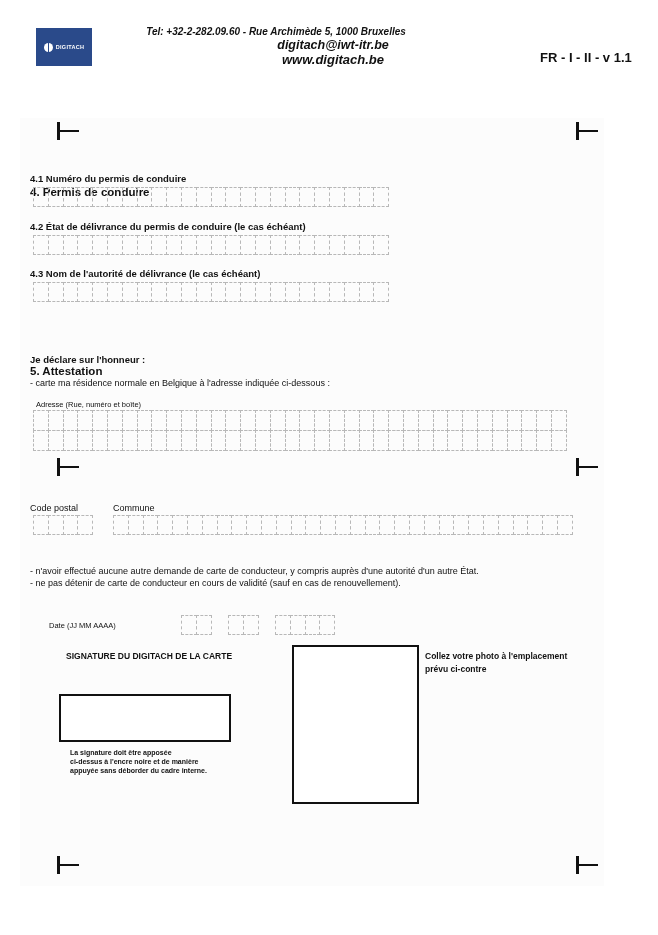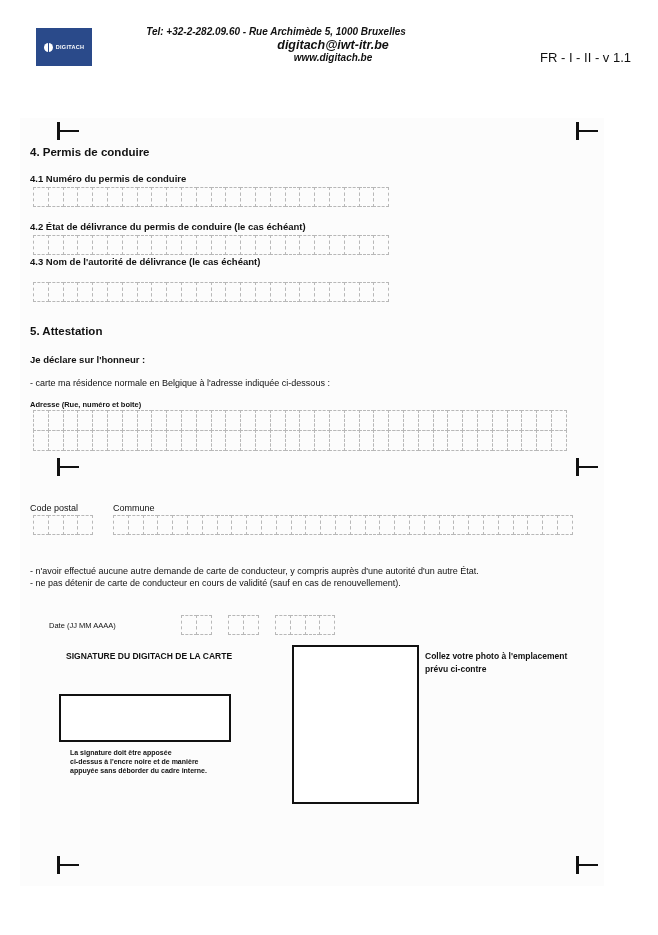--- a/index.html
+++ b/index.html
@@ -9,33 +9,33 @@
     .abs { position: absolute; }
 
     
     .logo { left: 36px; top: 28px; width: 56px; height: 38px; background: #2a4a8a; display: flex; align-items: center; justify-content: center; gap: 3px; }
     .logo-mark { width: 9px; height: 9px; border-radius: 50%; background: #fff; position: relative; }
     .logo-mark::after { content: ""; position: absolute; left: 4px; top: 0; width: 1px; height: 9px; background: #2a4a8a; }
     .logo-text { color: #fff; font-size: 5.5px; letter-spacing: 0.3px; font-weight: bold; }
 
     .hdr-line1 { left: 0; width: 544px; top: 26px; text-align: center; font-size: 10px; font-style: italic; font-weight: bold; padding-left: 8px; }
     .hdr-line2 { left: 0; width: 658px; top: 38px; text-align: center; font-size: 12.5px; font-style: italic; font-weight: bold; padding-left: 8px; }
-    .hdr-line3 { left: 0; width: 658px; top: 52px; text-align: center; font-size: 10px; font-style: italic; font-weight: bold; padding-left: 8px; }
-    .version { left: 528px; top: 50px; font-size: 13px; font-weight: normal; padding-left: 12px; }
+    .hdr-line3 { left: 0; width: 658px; top: 52px; text-align: center; font-size: 13px; font-style: italic; font-weight: bold; padding-left: 8px; }
+    .version { left: 528px; top: 50px; font-size: 13px; font-weight: bold; padding-left: 12px; }
 
     
     .panel { left: 20px; top: 118px; width: 584px; height: 768px; background: #fcfcfc; }
 
     
     .reg { width: 22px; height: 18px; }
     .reg::before { content: ""; position: absolute; left: 0; top: 0; width: 3px; height: 18px; background: #111; }
     .reg::after { content: ""; position: absolute; left: 0; top: 8px; width: 22px; height: 2px; background: #111; }
 
     
-    .h-section { font-size: 11.5px; font-weight: bold; }
+    .h-section { font-size: 11.5px; font-weight: bold; margin-top: 40px; }
     .lbl-bold { font-size: 9.5px; font-weight: bold; }
     .lbl { font-size: 9px; }
     .lbl-sm { font-size: 7.5px; }
     .note { font-size: 7px; font-weight: bold; line-height: 9px; }
     .caps { font-size: 8.5px; font-weight: bold; line-height: 13px; }
 
     
     .boxes { display: flex; }
     .boxes .cell { width: 15.8px; height: 20px; border: 1px dashed #b8b8b8; margin-right: -1px; background: transparent; }
     .boxes .cell:first-child { border-left-width: 1px; }
@@ -115,21 +115,21 @@
     <div class="cell"></div>
     <div class="cell"></div>
     <div class="cell"></div>
     <div class="cell"></div>
     <div class="cell"></div>
     <div class="cell"></div>
     <div class="cell"></div>
     <div class="cell"></div>
   </div>
 
-<div class="abs lbl-bold" style="left:30px; top:256px;">4.3 Nom de l'autorité de délivrance (le cas échéant)</div>
+<div class="abs lbl-bold" style="left:30px; top:268px;">4.3 Nom de l'autorité de délivrance (le cas échéant)</div>
 <div class="abs boxes" style="left:33px; top:282px;">
     <div class="cell"></div>
     <div class="cell"></div>
     <div class="cell"></div>
     <div class="cell"></div>
     <div class="cell"></div>
     <div class="cell"></div>
     <div class="cell"></div>
     <div class="cell"></div>
     <div class="cell"></div>
@@ -146,21 +146,21 @@
     <div class="cell"></div>
     <div class="cell"></div>
     <div class="cell"></div>
     <div class="cell"></div>
     <div class="cell"></div>
   </div>
 
 <div class="abs h-section" style="left:30px; top:325px;">5. Attestation</div>
 <div class="abs lbl-bold" style="left:30px; top:354px;">Je déclare sur l'honneur :</div>
 <div class="abs lbl" style="left:30px; top:378px;">- carte ma résidence normale en Belgique à l'adresse indiquée ci-dessous :</div>
-<div class="abs lbl-sm" style="left:30px; top:400px;font-weight:bold;">Adresse (Rue, numéro et boîte)</div>
+<div class="abs lbl-sm" style="left:36px; top:400px;">Adresse (Rue, numéro et boîte)</div>
 
 <div class="abs" style="left:33px; top:410px;">
   <div class="boxes tall">
       <div class="cell"></div>
       <div class="cell"></div>
       <div class="cell"></div>
       <div class="cell"></div>
       <div class="cell"></div>
       <div class="cell"></div>
       <div class="cell"></div>

